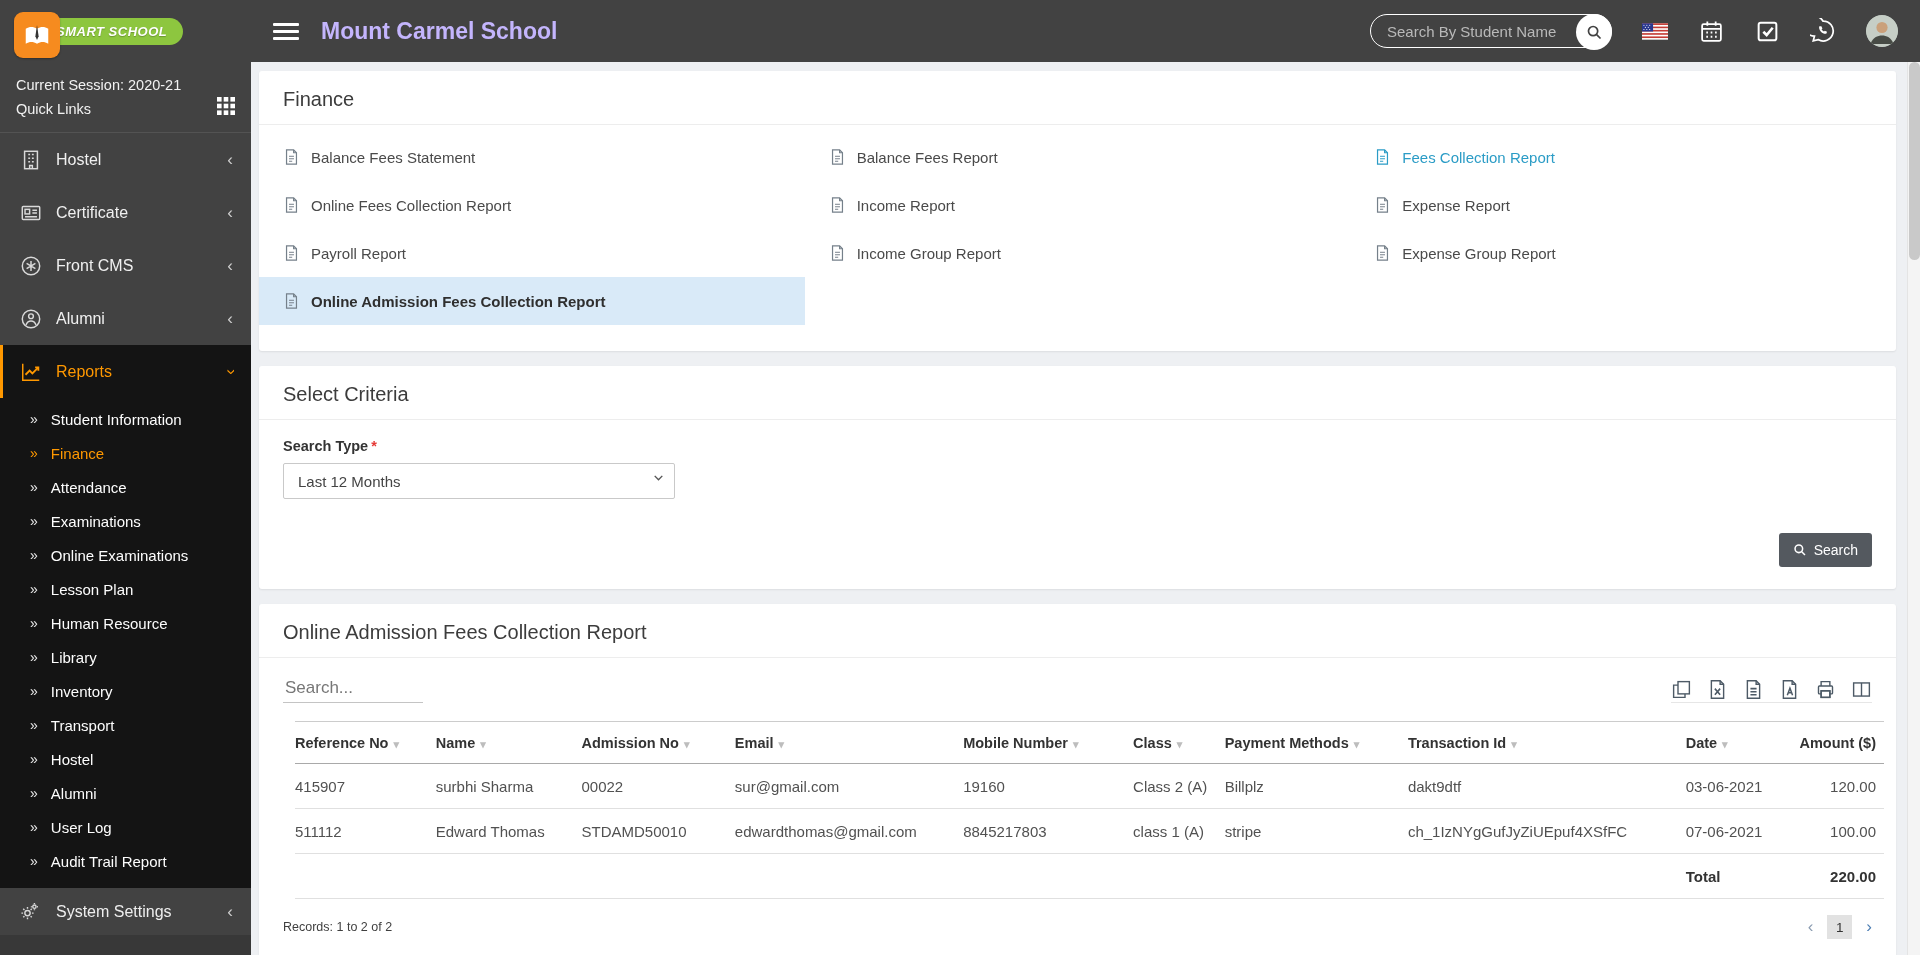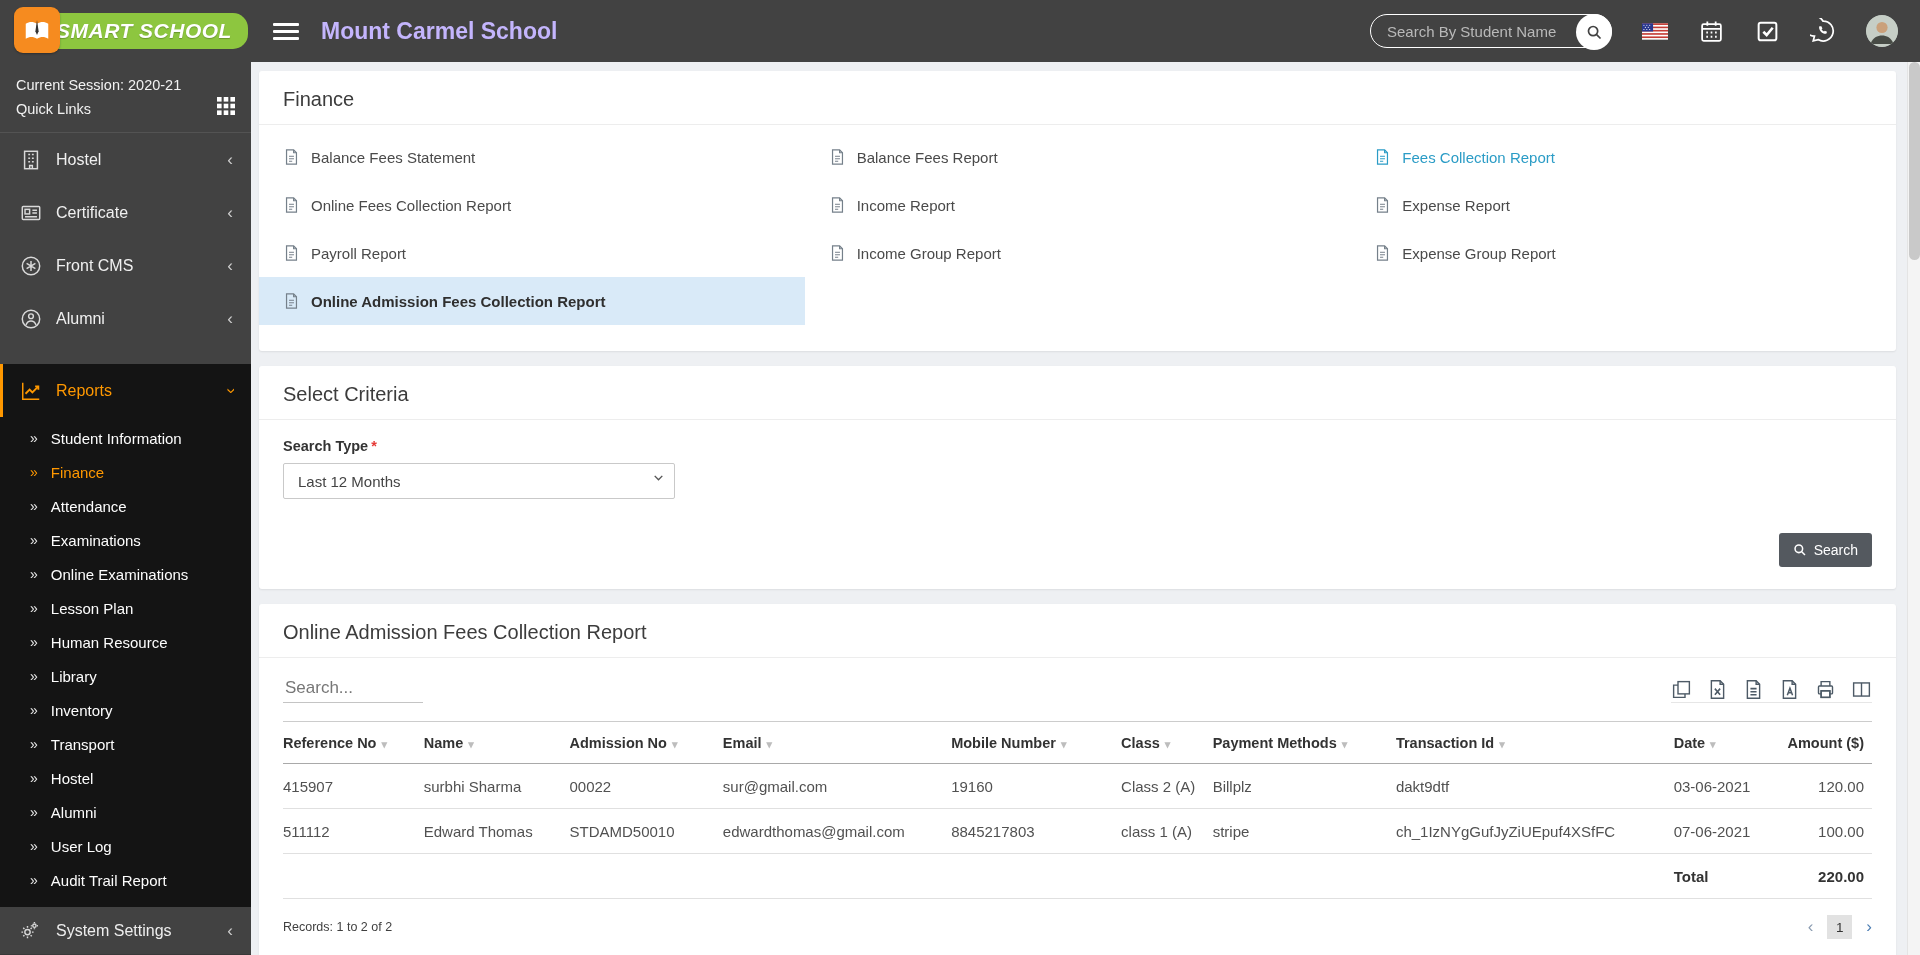--- a/index.html
+++ b/index.html
@@ -1,42 +1,42 @@
 <!DOCTYPE html>
 <html><head>
 <meta charset="utf-8">
 <style>
   * { margin:0; padding:0; box-sizing:border-box; }
   html,body { width:1920px; height:955px; overflow:hidden; font-family:"Liberation Sans", sans-serif; background:#eef0f3; }
 
   
   .navbar { height:62px; background:#424242; display:flex; align-items:center; position:relative; z-index:5; }
   .brand { width:251px; flex:0 0 251px; display:flex; align-items:center; padding-left:16px; position:relative; }
-  .brand-pill { background:#8dc63f; color:#fff; font-weight:bold; font-style:italic; font-size:21px; letter-spacing:.5px; border-radius:15px; padding:6px 16px 6px 40px; white-space:nowrap; text-shadow:0 1px 1px rgba(0,0,0,.25); }
+  .brand-pill { background:#8dc63f; color:#fff; font-weight:bold; font-style:italic; font-size:13px; letter-spacing:.5px; border-radius:15px; padding:6px 16px 6px 40px; white-space:nowrap; text-shadow:0 1px 1px rgba(0,0,0,.25); }
   .brand-book { position:absolute; left:14px; top:-6px; width:46px; height:46px; background:#f68b1f; border-radius:9px; display:flex; align-items:center; justify-content:center; box-shadow:0 1px 2px rgba(0,0,0,.3); }
   .hamburger { margin-left:22px; width:26px; cursor:pointer; }
   .hamburger span { display:block; height:3px; background:#fff; margin:4px 0; border-radius:1px; }
   .school-name { color:#c4b5fd; font-size:23px; font-weight:bold; margin-left:22px; }
   .nav-right { margin-left:auto; display:flex; align-items:center; gap:30px; padding-right:22px; }
   .search-pill { position:relative; width:242px; height:34px; border:1px solid #fff; border-radius:17px; display:flex; align-items:center; }
   .search-pill input { background:transparent; border:none; outline:none; color:#ddd; font-size:15px; padding:0 40px 0 16px; width:100%; }
   .search-pill input::placeholder { color:#b9b9b9; }
   .search-pill .lens-btn { position:absolute; right:-1px; top:-1px; width:36px; height:36px; background:#fff; border-radius:50%; display:flex; align-items:center; justify-content:center; cursor:pointer; }
   .navicon { width:26px; height:26px; color:#fff; display:flex; align-items:center; justify-content:center; cursor:pointer; }
   .avatar { width:32px; height:32px; border-radius:50%; overflow:hidden; background:#aab5ad; cursor:pointer; }
 
   
   .main { display:flex; height:893px; }
   .sidebar { width:251px; flex:0 0 251px; background:#424242; color:#eee; display:flex; flex-direction:column; overflow:hidden; }
   .session-block { padding:12px 16px 10px; border-bottom:1px solid #535353; font-size:14.5px; line-height:23px; color:#f2f2f2; }
   .quick-links { display:flex; align-items:center; justify-content:space-between; }
   .menu-item { height:53px; display:flex; align-items:center; padding:0 18px 0 20px; font-size:16px; color:#f0f0f0; cursor:pointer; }
   .menu-item .mi-icon { width:22px; height:22px; margin-right:14px; color:#d9d9d9; flex:0 0 22px; }
   .menu-item .chev { margin-left:auto; color:#cfcfcf; font-size:17px; }
-  .active-block { background:#141414;margin-top:19px; }
+  .active-block { background:#141414; }
   .menu-item.active { border-left:3px solid #ff9800; padding-left:17px; color:#ff9800; }
   .menu-item.active .mi-icon { color:#ff9800; }
   .menu-item.active .chev { color:#ff9800; transform:rotate(-90deg); }
   .submenu { padding:4px 0 10px; }
   .submenu-item { height:34px; display:flex; align-items:center; padding-left:30px; font-size:15px; color:#fdfdfd; cursor:pointer; }
   .submenu-item .arr { color:#e8e8e8; margin-right:13px; font-size:14px; }
   .submenu-item.active { color:#ff9800; }
   .submenu-item.active .arr { color:#ff9800; }
   .sidebar-bottom { height:47px; display:flex; align-items:center; padding:0 18px 0 20px; font-size:16px; background:#424242; cursor:pointer; }
   .sidebar-bottom .mi-icon { width:22px; height:22px; margin-right:14px; color:#d9d9d9; }
@@ -63,21 +63,21 @@
   .select-wrap .sel-chev { position:absolute; right:10px; top:7px; color:#555; pointer-events:none; font-size:15px; }
   .btn-row { display:flex; justify-content:flex-end; margin-top:34px; }
   .search-btn { background:#54595f; color:#fff; border:none; border-radius:3px; font-size:14px; padding:9px 14px; display:flex; align-items:center; gap:7px; cursor:pointer; font-family:"Liberation Sans",sans-serif; }
 
   .report-toolbar { display:flex; align-items:flex-end; justify-content:space-between; padding:16px 24px 6px; }
   .table-search input { border:none; border-bottom:1px solid #c4c4c4; width:140px; font-size:17px; padding:4px 2px; color:#333; outline:none; background:transparent; }
   .table-search input::placeholder { color:#777; }
   .export-icons { display:flex; gap:15px; align-items:center; padding-bottom:2px; border-bottom:1px solid #e6e6e6; }
   .export-icons .e-icon { width:21px; height:21px; color:#4d5a66; cursor:pointer; }
 
-  table.report { width:calc(100% - 48px); margin:12px 24px 0; border-collapse:collapse; font-size:15px; color:#515151; }
+  table.report { width:calc(100% - 48px); margin:12px 36px 0; border-collapse:collapse; font-size:15px; color:#515151; }
   table.report th { text-align:left; font-size:14.5px; color:#333; font-weight:bold; padding:13px 8px 12px 0; border-top:1px solid #ccc; border-bottom:1px solid #a9a9a9; white-space:nowrap; cursor:pointer; }
   table.report td { padding:14px 8px 13px 0; border-bottom:1px solid #e0e0e0; white-space:nowrap; }
   table.report .num { text-align:right; padding-right:8px; }
   .sort-caret { color:#bdbdbd; font-size:11px; margin-left:5px; }
   tr.total-row td { border-top:1px solid #9e9e9e; border-bottom:1px solid #e0e0e0; font-weight:bold; color:#333; }
   .c-ref{width:142px}.c-name{width:147px}.c-adm{width:155px}.c-email{width:230px}.c-mob{width:172px}.c-class{width:92px}.c-pay{width:185px}.c-trans{width:280px}.c-date{width:115px}
 
   .records-row { display:flex; align-items:center; justify-content:space-between; padding:16px 24px 18px; }
   .records-text { font-size:12.5px; color:#3f3f3f; }
   .pager { display:flex; align-items:center; gap:14px; }

